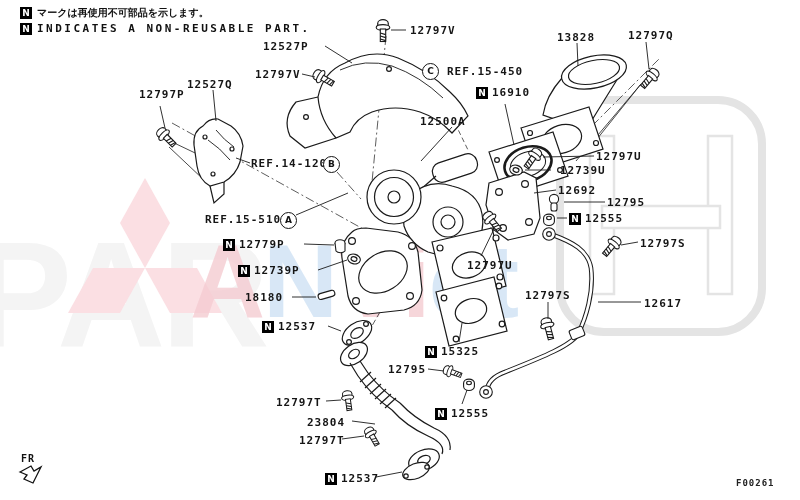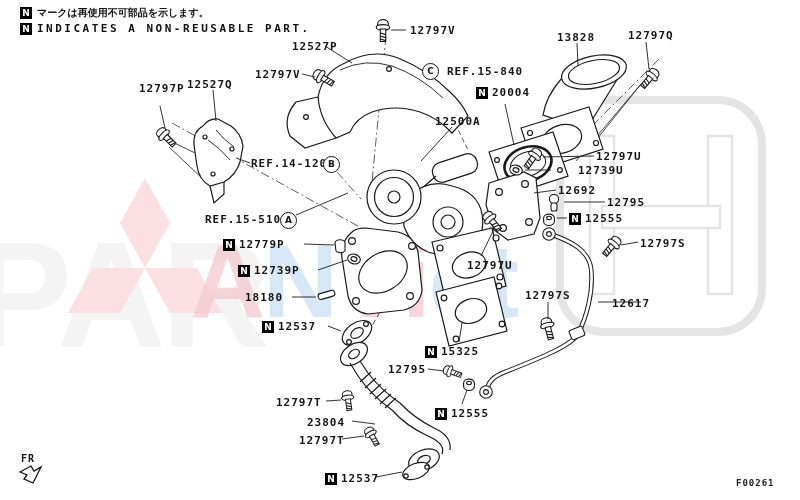--- a/index.html
+++ b/index.html
@@ -262,66 +262,66 @@
   <div id="labels">
     <div class="note" style="left:20px;top:6px">
       <span class="nbox">N</span>
       <span>マークは再使用不可部品を示します。</span>
     </div>
     <div class="note en" style="left:20px;top:22px">
       <span class="nbox">N</span>
       <span>INDICATES A NON-REUSABLE PART.</span>
     </div>
 
-    <div class="plabel" style="left:292px;top:40px">
+    <div class="plabel" style="left:263px;top:40px">
         <span>12527P</span>
       </div>
     <div class="plabel" style="left:410px;top:24px">
         <span>12797V</span>
       </div>
     <div class="plabel" style="left:557px;top:31px">
         <span>13828</span>
       </div>
     <div class="plabel" style="left:628px;top:29px">
         <span>12797Q</span>
       </div>
     <div class="plabel" style="left:255px;top:68px">
         <span>12797V</span>
       </div>
     <div class="plabel" style="left:187px;top:78px">
         <span>12527Q</span>
       </div>
 
     <span class="circ" style="left:422px;top:63px">C</span>
     <div class="plabel" style="left:447px;top:65px">
-        <span>REF.15-840</span>
-      </div>
-
-    <div class="plabel" style="left:139px;top:82px">
+        <span>REF.15-450</span>
+      </div>
+
+    <div class="plabel" style="left:139px;top:88px">
         <span>12797P</span>
       </div>
 
     <div class="plabel" style="left:476px;top:86px">
       <span class="nbox">N</span>
-      <span>20004</span>
-    </div>
-
-    <div class="plabel" style="left:435px;top:115px">
+      <span>16910</span>
+    </div>
+
+    <div class="plabel" style="left:420px;top:115px">
         <span>12500A</span>
       </div>
 
     <div class="plabel" style="left:251px;top:157px">
         <span>REF.14-120</span>
       </div>
     <span class="circ" style="left:323px;top:156px">B</span>
 
     <div class="plabel" style="left:596px;top:150px">
         <span>12797U</span>
       </div>
-    <div class="plabel" style="left:578px;top:164px">
+    <div class="plabel" style="left:560px;top:164px">
         <span>12739U</span>
       </div>
     <div class="plabel" style="left:558px;top:184px">
         <span>12692</span>
       </div>
     <div class="plabel" style="left:607px;top:196px">
         <span>12795</span>
       </div>
 
     <div class="plabel" style="left:569px;top:212px">
@@ -351,21 +351,21 @@
       </div>
     <div class="plabel" style="left:640px;top:237px">
         <span>12797S</span>
       </div>
 
     <div class="plabel" style="left:262px;top:320px">
       <span class="nbox">N</span>
       <span>12537</span>
     </div>
 
-    <div class="plabel" style="left:612px;top:297px">
+    <div class="plabel" style="left:644px;top:297px">
         <span>12617</span>
       </div>
     <div class="plabel" style="left:525px;top:289px">
         <span>12797S</span>
       </div>
 
     <div class="plabel" style="left:425px;top:345px">
       <span class="nbox">N</span>
       <span>15325</span>
     </div>

